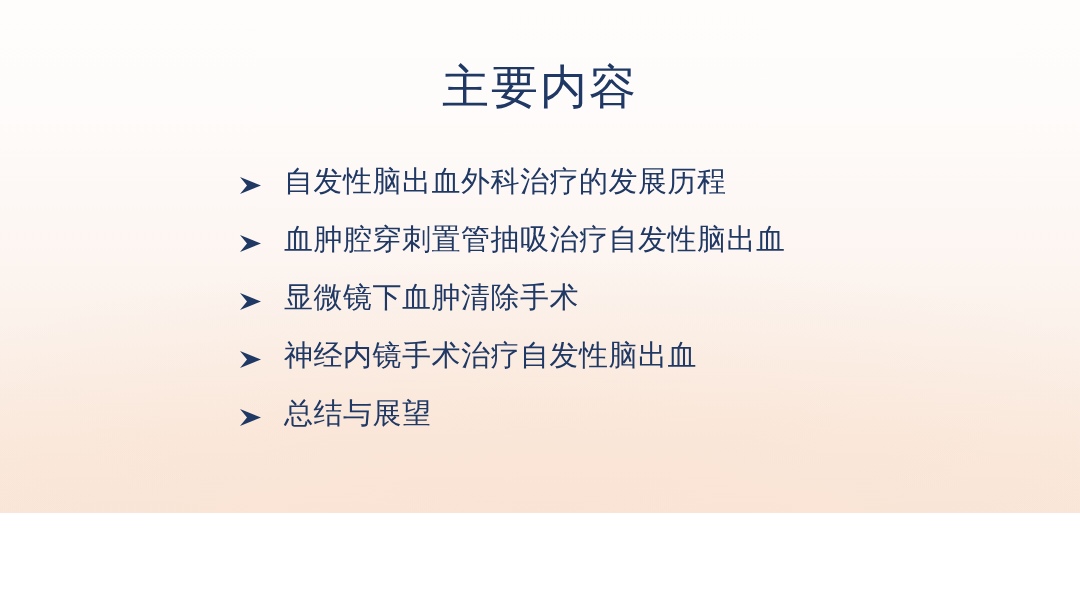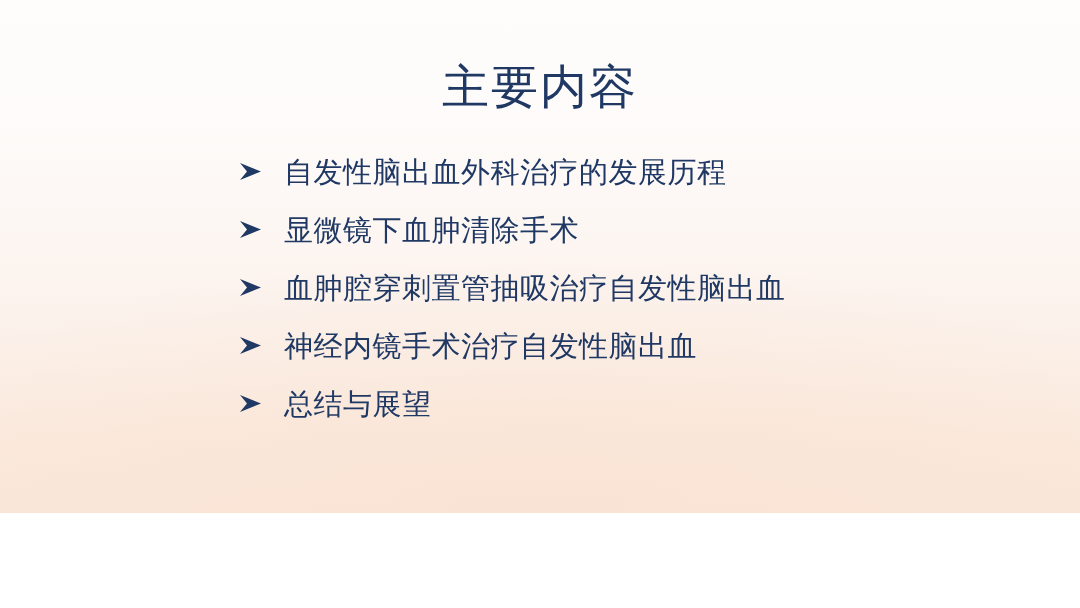--- a/index.html
+++ b/index.html
@@ -47,21 +47,21 @@
 
   
   .bullets {
     position: absolute;
     left: 238px;
     top: 152px;
     width: 780px;
   }
   .bullet-row {
     display: flex;
-    align-items: flex-start;
+    align-items: center;
     height: 58px;
     margin-bottom: 0;
   }
   .bullet-marker {
     flex: 0 0 auto;
     width: 46px;
     color: #1f3864;
     font-size: 27px;
     line-height: 40px;
     font-family: "DejaVu Sans", sans-serif;
@@ -137,30 +137,30 @@
       </span>
       <span class="bullet-text">自发性脑出血外科治疗的发展历程</span>
     </div>
 
     <div class="bullet-row">
       <span class="bullet-marker">
         <svg width="26" height="20" viewBox="0 0 26 20" aria-hidden="true">
           <path d="M2 1 L23 9.5 L2 18 L9 9.5 Z" fill="#1f3864"></path>
         </svg>
       </span>
-      <span class="bullet-text">显微镜下血肿清除手术</span>
+      <span class="bullet-text">血肿腔穿刺置管抽吸治疗自发性脑出血</span>
     </div>
 
     <div class="bullet-row">
       <span class="bullet-marker">
         <svg width="26" height="20" viewBox="0 0 26 20" aria-hidden="true">
           <path d="M2 1 L23 9.5 L2 18 L9 9.5 Z" fill="#1f3864"></path>
         </svg>
       </span>
-      <span class="bullet-text">血肿腔穿刺置管抽吸治疗自发性脑出血</span>
+      <span class="bullet-text">显微镜下血肿清除手术</span>
     </div>
 
     <div class="bullet-row">
       <span class="bullet-marker">
         <svg width="26" height="20" viewBox="0 0 26 20" aria-hidden="true">
           <path d="M2 1 L23 9.5 L2 18 L9 9.5 Z" fill="#1f3864"></path>
         </svg>
       </span>
       <span class="bullet-text">神经内镜手术治疗自发性脑出血</span>
     </div>

